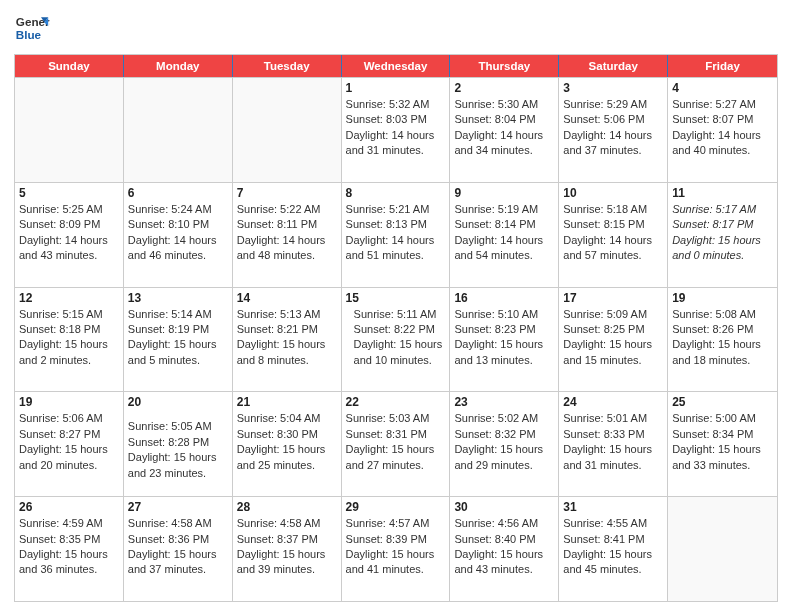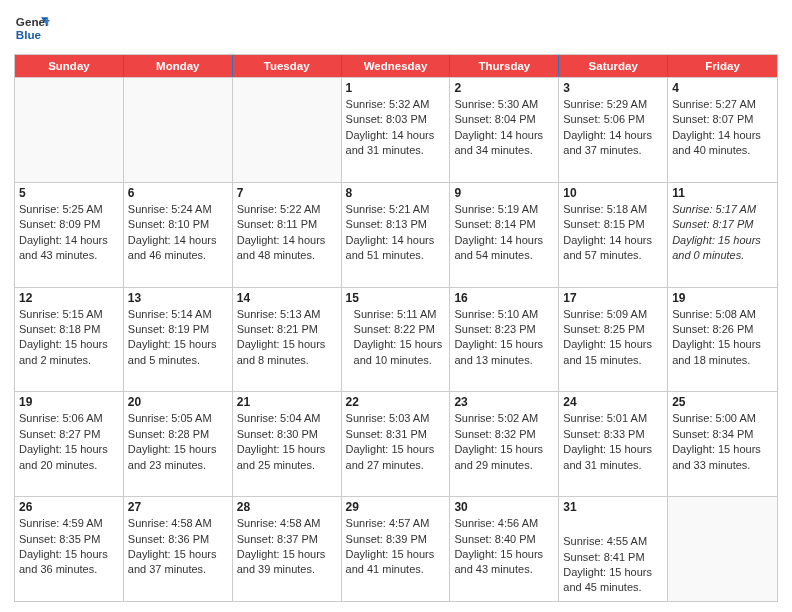--- a/index.html
+++ b/index.html
@@ -248,21 +248,21 @@
         </div>
         <div class="cal-row">
           <div class="cal-cell">
             <div class="day-num">19</div>
             <div class="day-info" style="white-space: pre-line;">Sunrise: 5:06 AM
 Sunset: 8:27 PM
 Daylight: 15 hours and 20 minutes.</div>
           </div>
           <div class="cal-cell">
             <div class="day-num">20</div>
-            <div class="day-info" style="white-space: pre-line;">Sunrise: 5:05 AM
+            <div class="day-info" style="white-space: pre-line; margin-top: 8px;">Sunrise: 5:05 AM
 Sunset: 8:28 PM
 Daylight: 15 hours and 23 minutes.</div>
           </div>
           <div class="cal-cell">
             <div class="day-num">21</div>
             <div class="day-info" style="white-space: pre-line;">Sunrise: 5:04 AM
 Sunset: 8:30 PM
 Daylight: 15 hours and 25 minutes.</div>
           </div>
           <div class="cal-cell">
@@ -316,21 +316,21 @@
 Daylight: 15 hours and 41 minutes.</div>
           </div>
           <div class="cal-cell">
             <div class="day-num">30</div>
             <div class="day-info" style="white-space: pre-line;">Sunrise: 4:56 AM
 Sunset: 8:40 PM
 Daylight: 15 hours and 43 minutes.</div>
           </div>
           <div class="cal-cell">
             <div class="day-num">31</div>
-            <div class="day-info" style="white-space: pre-line; margin-top: 18px;">Sunrise: 4:55 AM
+            <div class="day-info" style="white-space: pre-line;">Sunrise: 4:55 AM
 Sunset: 8:41 PM
 Daylight: 15 hours and 45 minutes.</div>
           </div>
           <div class="cal-cell empty"></div>
         </div>
       </div>
   </div>
 </div>
 
 </body></html>

